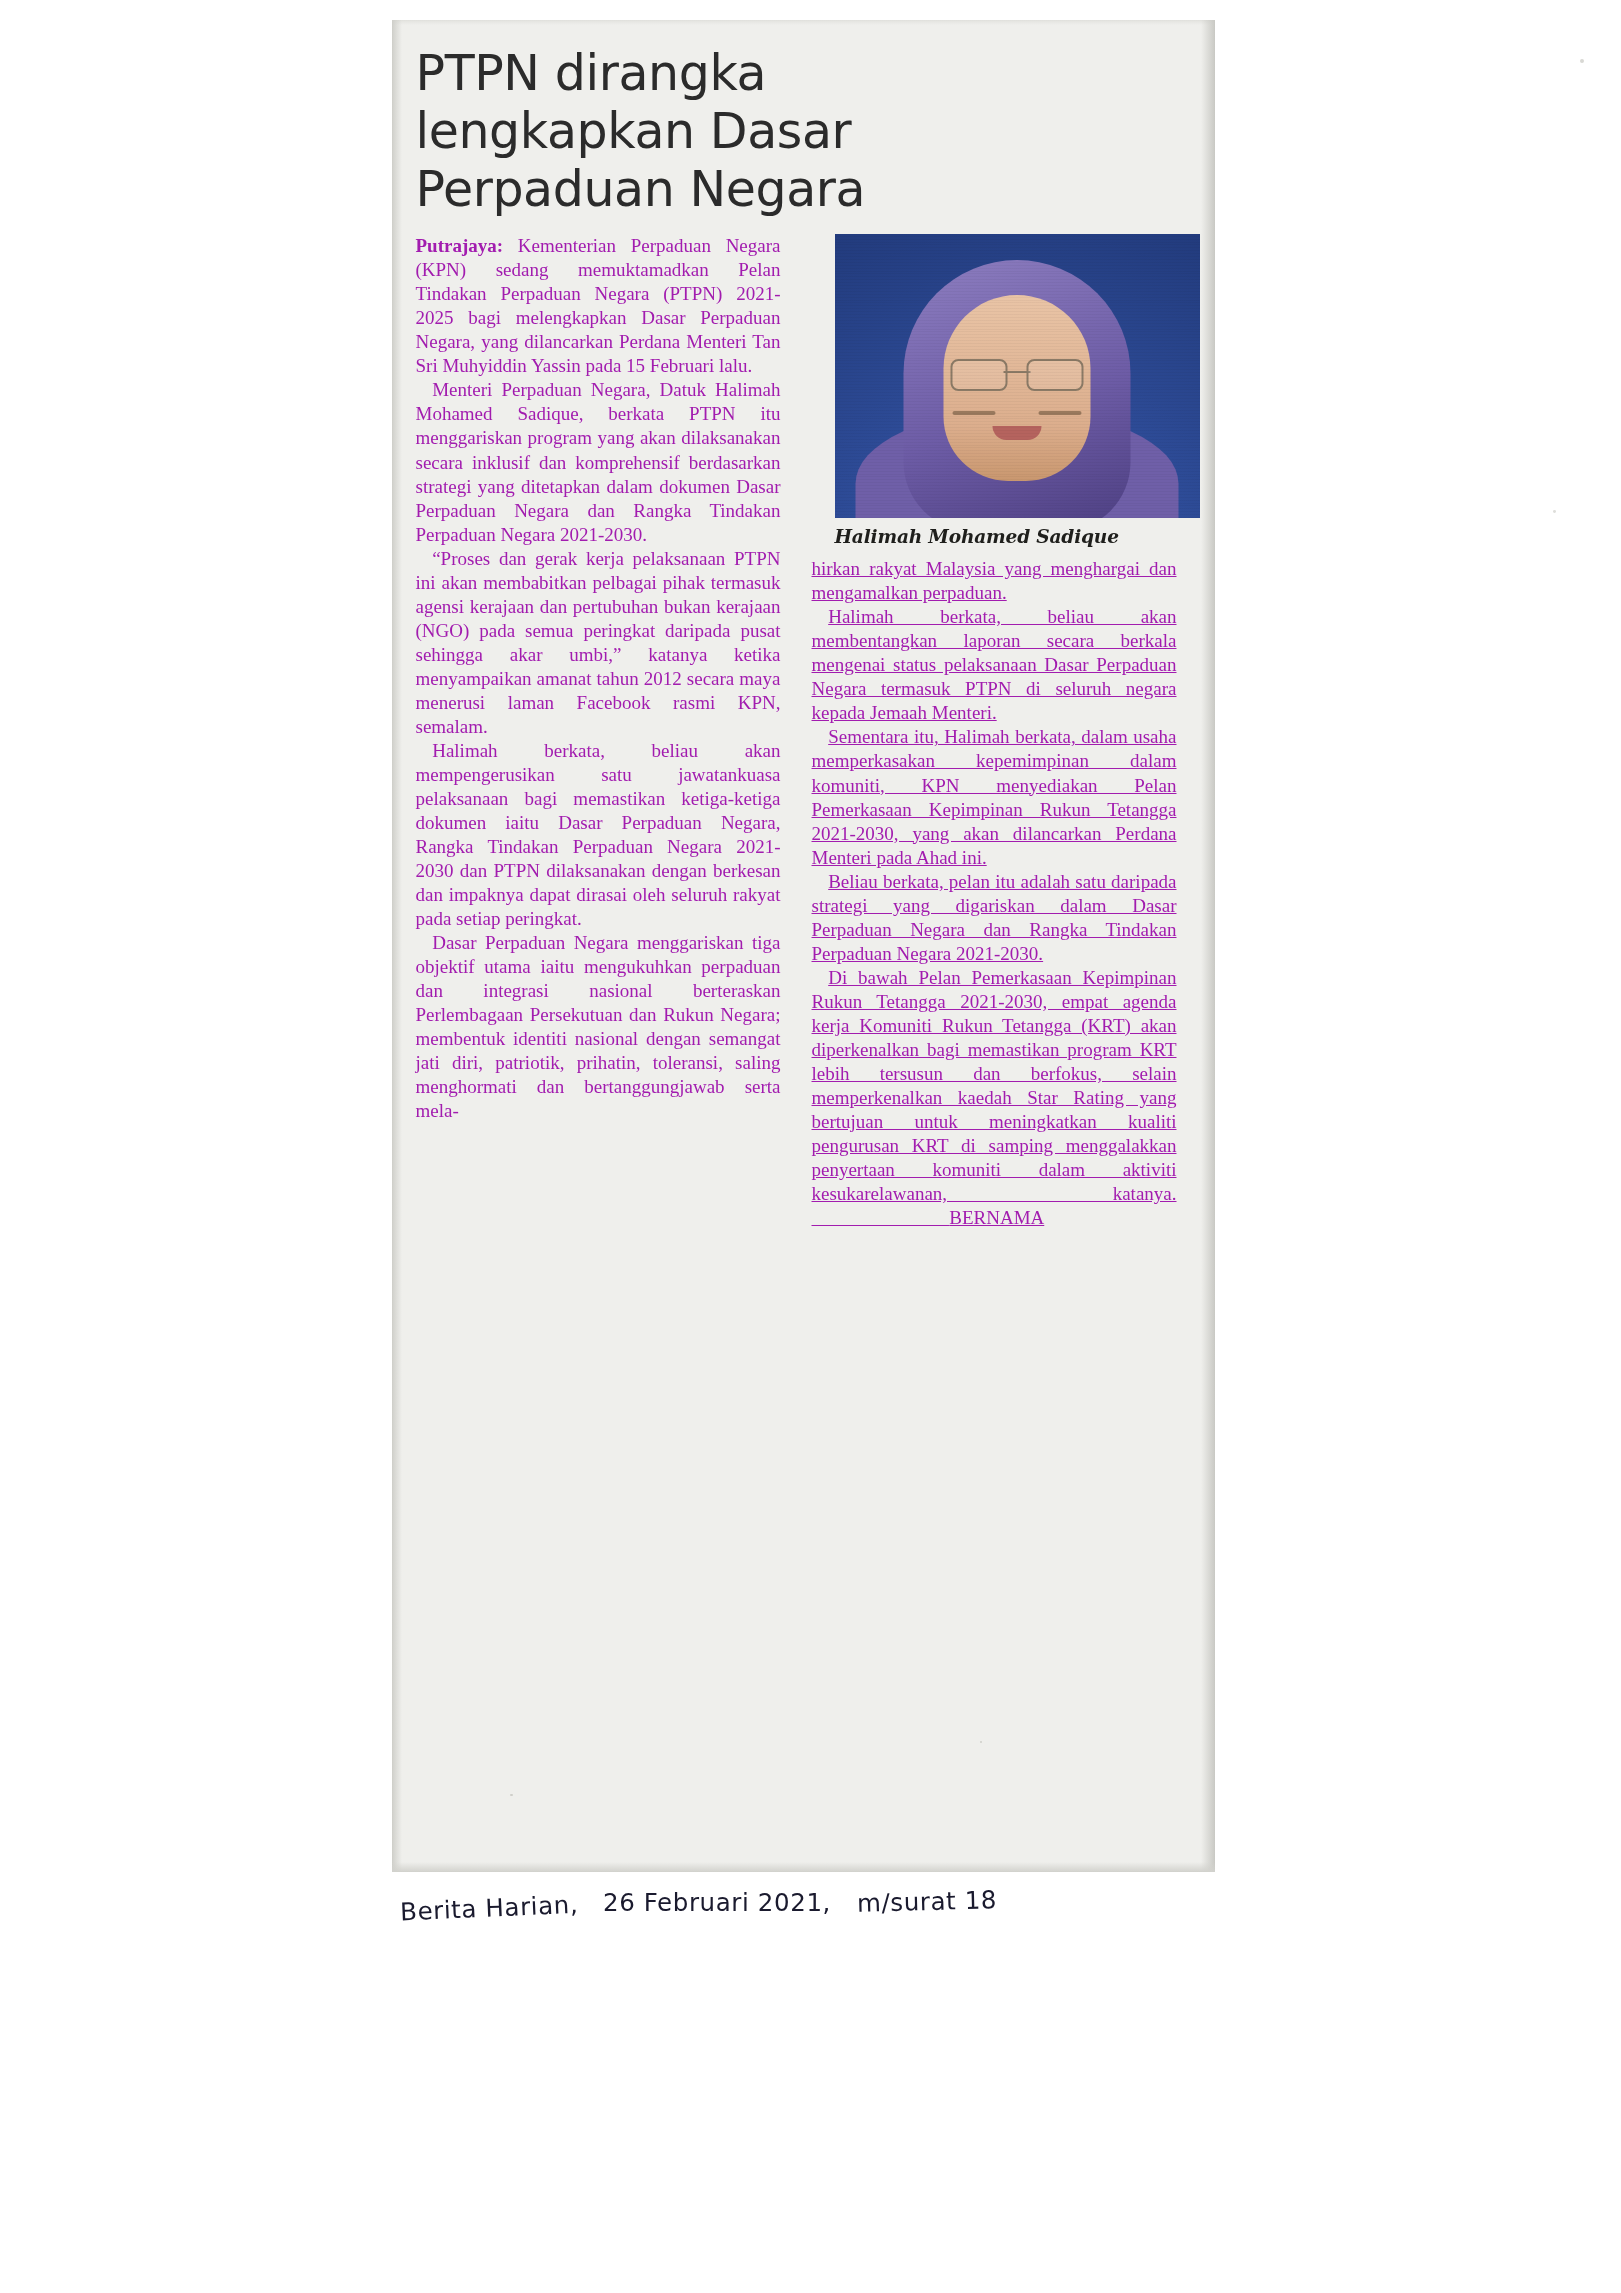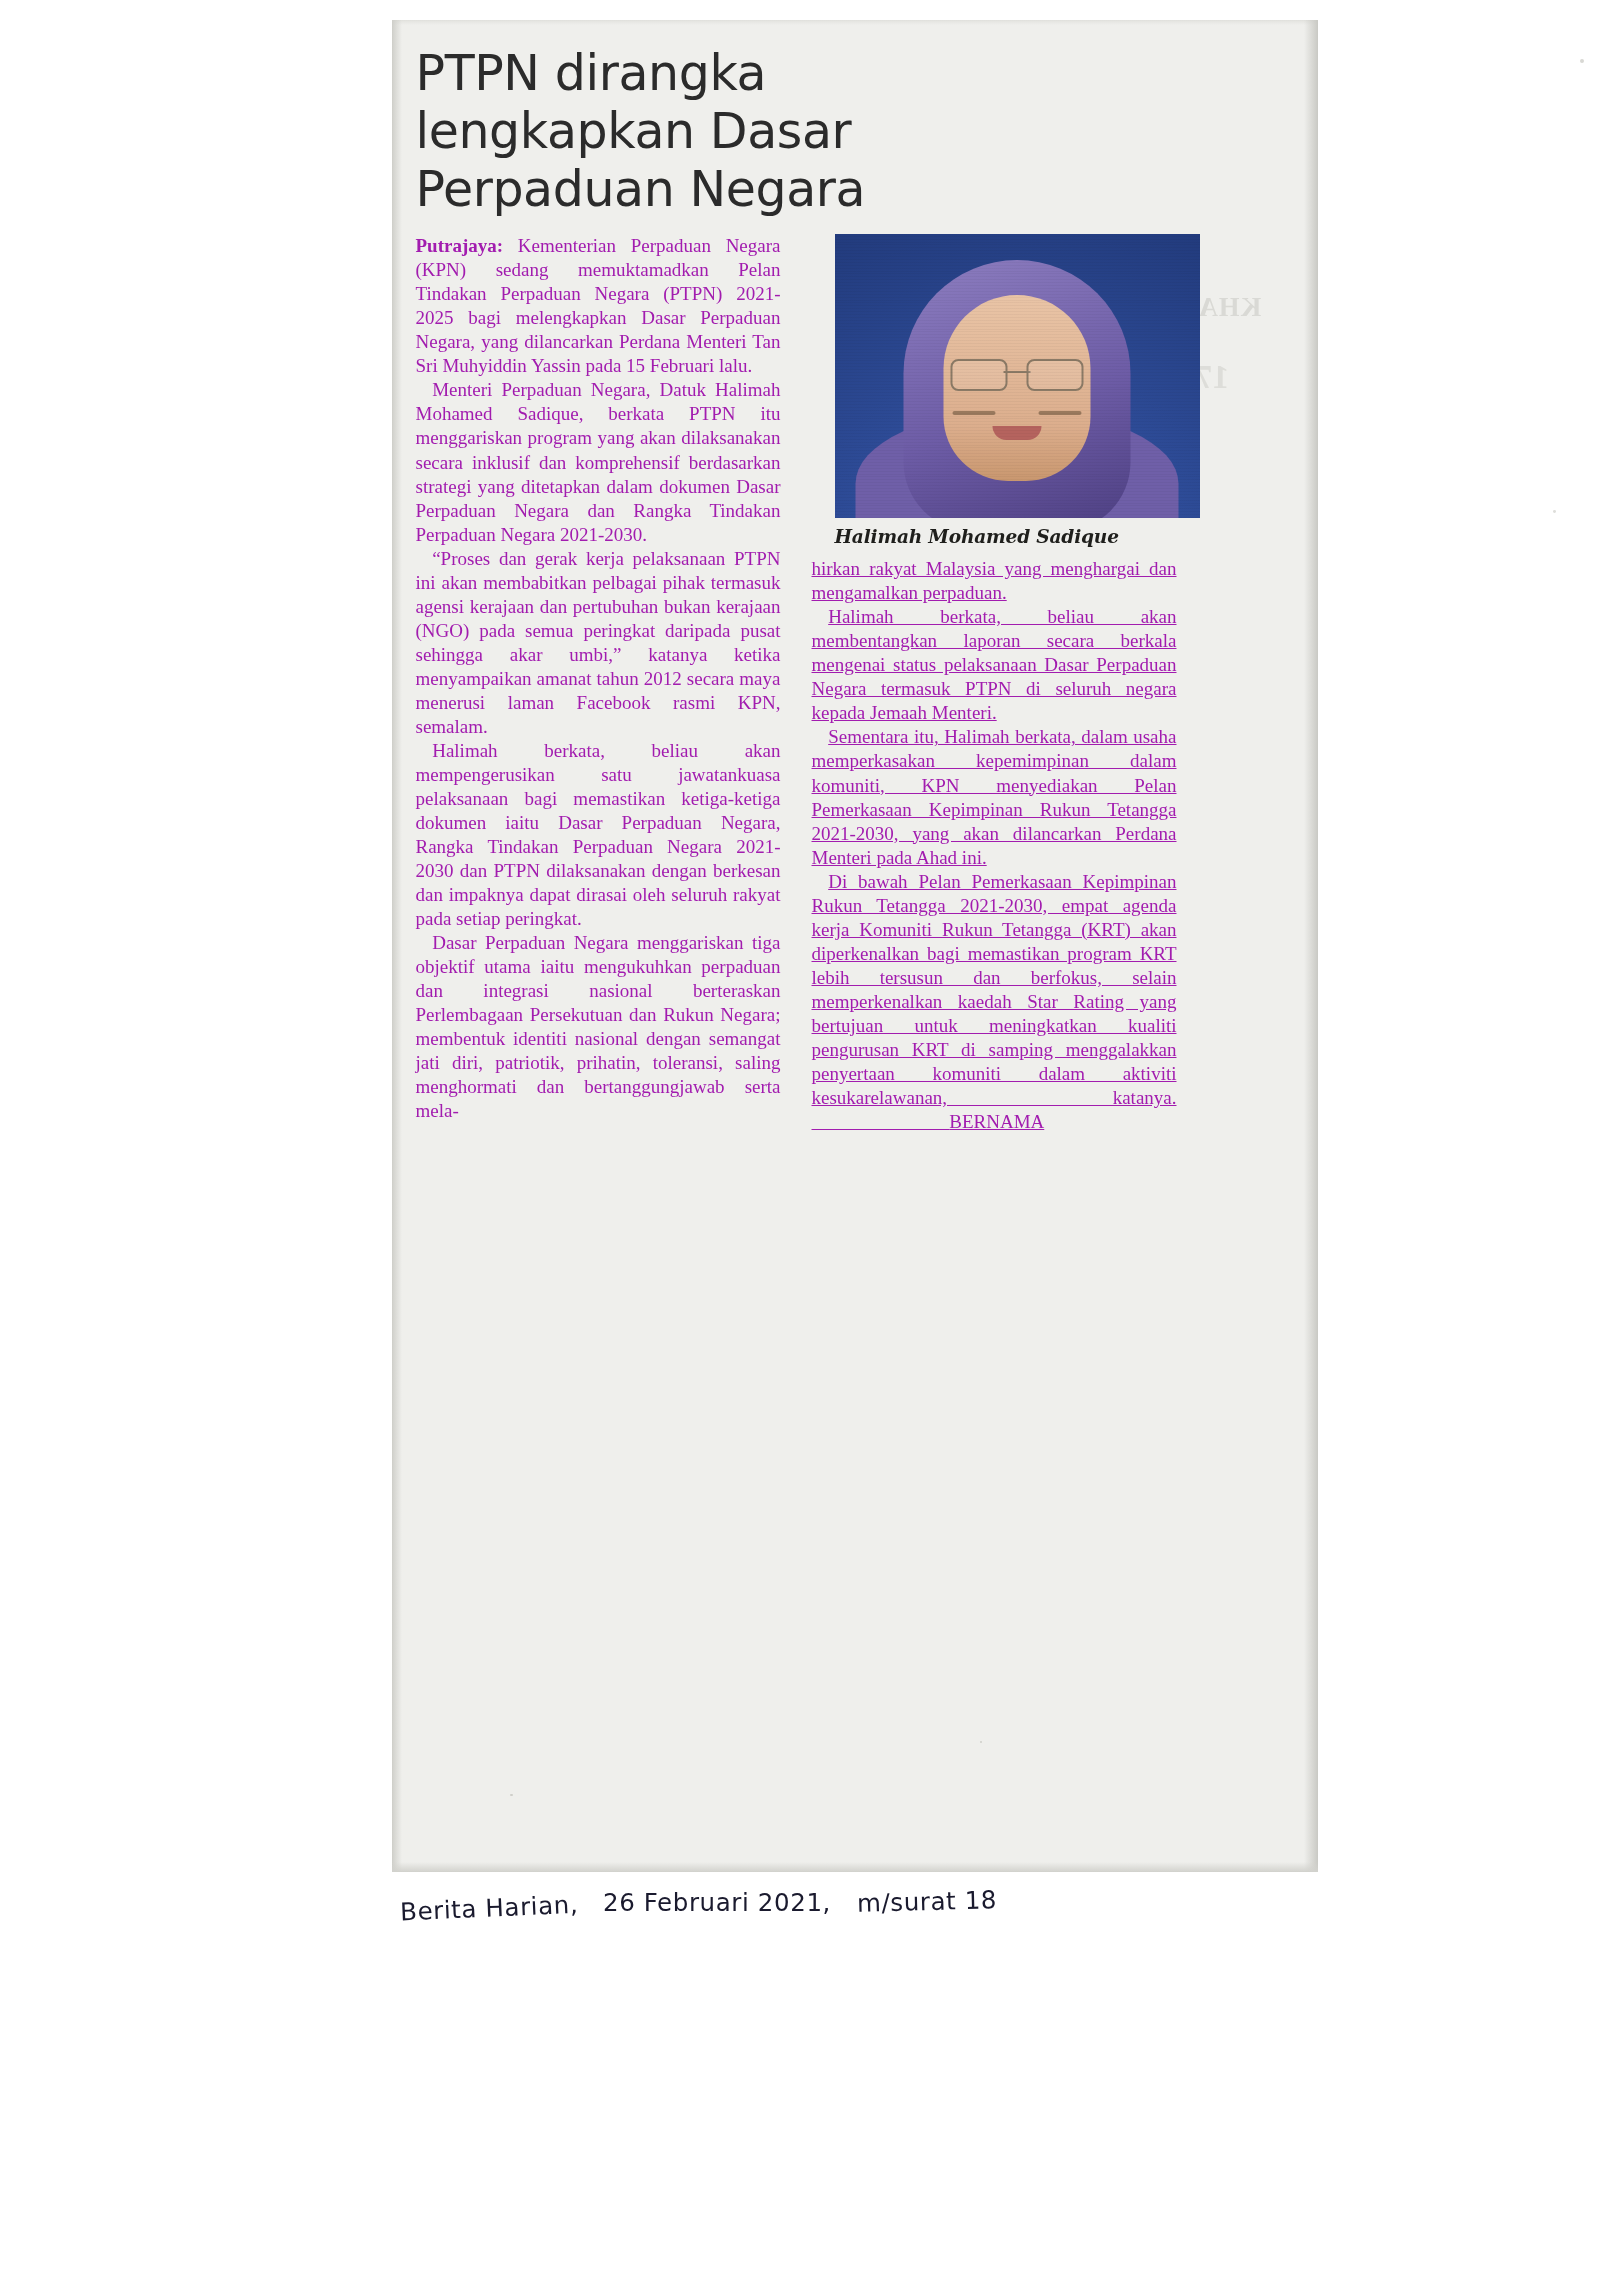--- a/index.html
+++ b/index.html
@@ -13,21 +13,21 @@
     position: relative;
     font-family: "Liberation Serif", serif;
     overflow: hidden;
   }
 
   
   .clipping {
     position: absolute;
     left: 392px;
     top: 19.6px;
-    width: 926px;
+    width: 823px;
     height: 1852px;
     background: #efefec;
     box-shadow: 0 0 0 1px #dcdcd8 inset;
   }
   
   .clip-edge-left {
     position: absolute;
     left: 0; top: 0; bottom: 0;
     width: 9.8px;
     background: linear-gradient(to right, #cfcfca, rgba(239,239,236,0));
@@ -300,20 +300,21 @@
         <p>Menteri Perpaduan Negara, Datuk Halimah Mohamed Sadique, berkata PTPN itu menggariskan program yang akan dilaksanakan secara inklusif dan komprehensif berdasarkan strategi yang ditetapkan dalam dokumen Dasar Perpaduan Negara dan Rangka Tindakan Perpaduan Negara 2021-2030.</p>
         <p>“Proses dan gerak kerja pelaksanaan PTPN ini akan membabitkan pelbagai pihak termasuk agensi kerajaan dan pertubuhan bukan kerajaan (NGO) pada semua peringkat daripada pusat sehingga akar umbi,” katanya ketika menyampaikan amanat tahun 2012 secara maya menerusi laman Facebook rasmi KPN, semalam.</p>
         <p>Halimah berkata, beliau akan mempengerusikan satu jawatankuasa pelaksanaan bagi memastikan ketiga-ketiga dokumen iaitu Dasar Perpaduan Negara, Rangka Tindakan Perpaduan Negara 2021-2030 dan PTPN dilaksanakan dengan berkesan dan impaknya dapat dirasai oleh seluruh rakyat pada setiap peringkat.</p>
         <p>Dasar Perpaduan Negara menggariskan tiga objektif utama iaitu mengukuhkan perpaduan dan integrasi nasional berteraskan Perlembagaan Persekutuan dan Rukun Negara; membentuk identiti nasional dengan semangat jati diri, patriotik, prihatin, toleransi, saling menghormati dan bertanggungjawab serta mela-</p>
       </div>
 
       <div class="col col-right" style="top:323px;text-decoration:underline;">
         <p class="first">hirkan rakyat Malaysia yang menghargai dan mengamalkan perpaduan.</p>
         <p>Halimah berkata, beliau akan membentangkan laporan secara berkala mengenai status pelaksanaan Dasar Perpaduan Negara termasuk PTPN di seluruh negara kepada Jemaah Menteri.</p>
         <p>Sementara itu, Halimah berkata, dalam usaha memperkasakan kepemimpinan dalam komuniti, KPN menyediakan Pelan Pemerkasaan Kepimpinan Rukun Tetangga 2021-2030, yang akan dilancarkan Perdana Menteri pada Ahad ini.</p>
+        <p>Beliau berkata, pelan itu adalah satu daripada strategi yang digariskan dalam Dasar Perpaduan Negara dan Rangka Tindakan Perpaduan Negara 2021-2030.</p>
         <p><span>Di bawah Pelan Pemerkasaan Kepimpinan Rukun Tetangga 2021-2030, empat agenda kerja Komuniti Rukun Tetangga (KRT) akan diperkenalkan bagi memastikan program KRT lebih tersusun dan berfokus, selain memperkenalkan kaedah Star Rating yang bertujuan untuk meningkatkan kualiti pengurusan KRT di samping menggalakkan penyertaan komuniti dalam aktiviti kesukarelawanan, katanya.</span> &nbsp;&nbsp;&nbsp;&nbsp;&nbsp;&nbsp;&nbsp;&nbsp;&nbsp;&nbsp;&nbsp;&nbsp;&nbsp;&nbsp;&nbsp;&nbsp;&nbsp;&nbsp;&nbsp;&nbsp;&nbsp;&nbsp;&nbsp;&nbsp;&nbsp;&nbsp;&nbsp;&nbsp;&nbsp;<span>BERNAMA</span></p>
       </div>
 
     </div>
   </div>
 
   <div class="speck" style="left:118px; top:1774px; width:2.9px; height:2.9px;"></div>
   <div class="speck" style="left:588px; top:1721px; width:2px; height:2px;"></div>
 </div>
 

